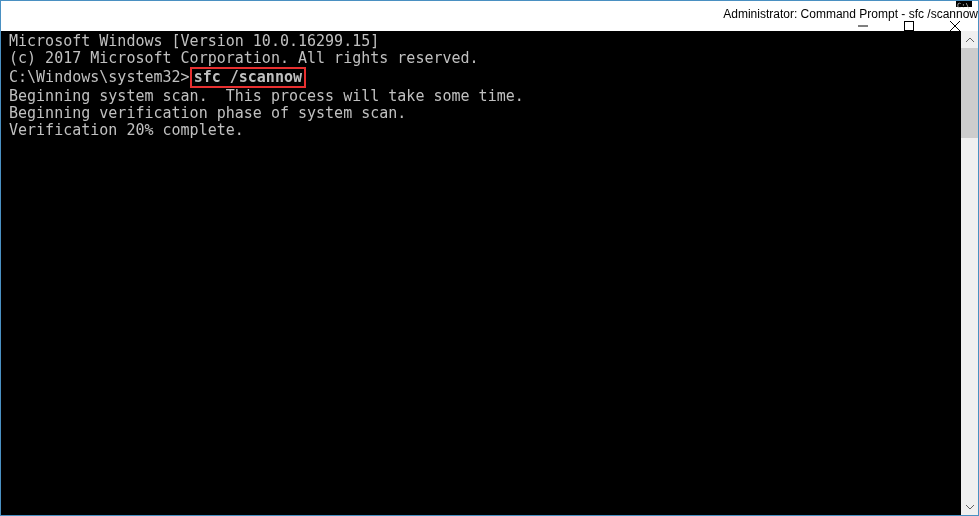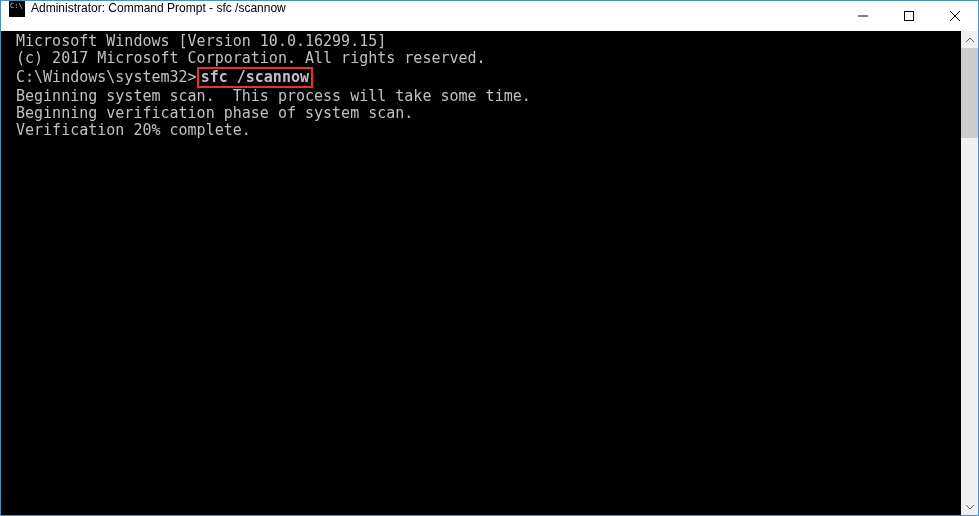--- a/index.html
+++ b/index.html
@@ -19,22 +19,23 @@
       height: 516px;
       border: 1px solid #4a90c2;
       display: flex;
       flex-direction: column;
       background: #fff;
     }
     .titlebar {
       height: 30px;
       background: #fff;
       display: flex;
-      align-items: flex-start;
+      align-items: flex-end;
       flex-shrink: 0;
+      flex-direction: column;
     }
     .titlebar-icon {
       width: 16px;
       height: 16px;
       margin-left: 8px;
       margin-right: 6px;
       background: #000;
       position: relative;
       display: flex;
       align-items: center;
@@ -80,21 +81,21 @@
       background: #000;
       overflow: hidden;
     }
     .terminal {
       flex: 1;
       background: #000;
       color: #c0c0c0;
       font-family: Consolas, "Lucida Console", monospace;
       font-size: 15px;
       line-height: 17px;
-      padding: 2px 0 0 15px;
+      padding: 2px 0 0 8px;
       white-space: pre;
       overflow: hidden;
     }
     .terminal .line {
       display: block;
     }
     .cmd-highlight {
       border: 2px solid #e83030;
       padding: 0 2px;
       display: inline-block;

